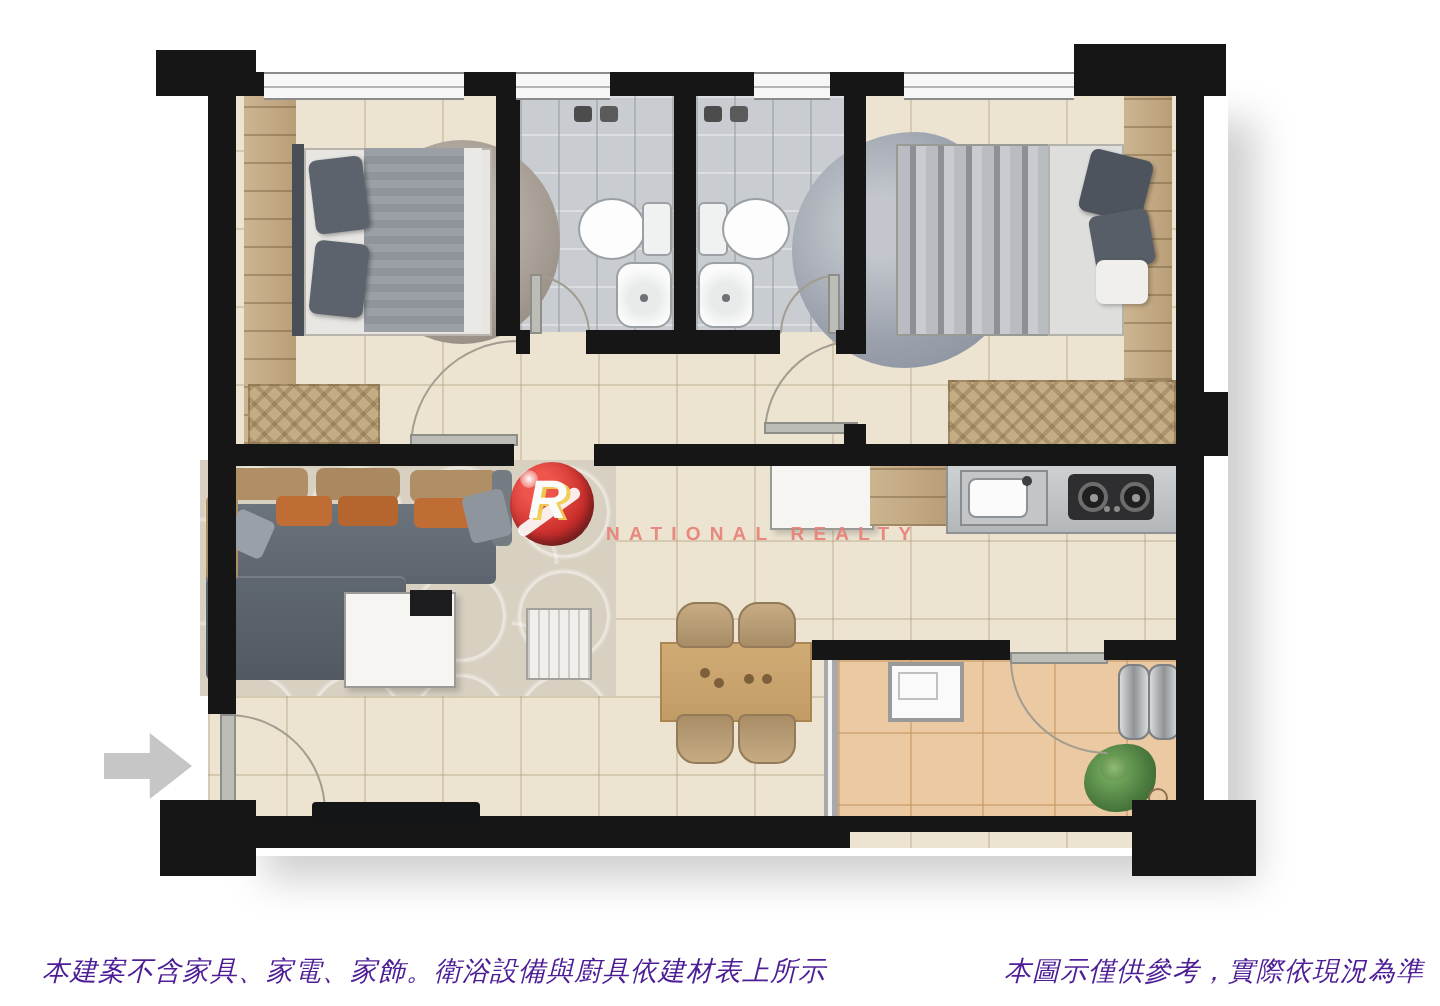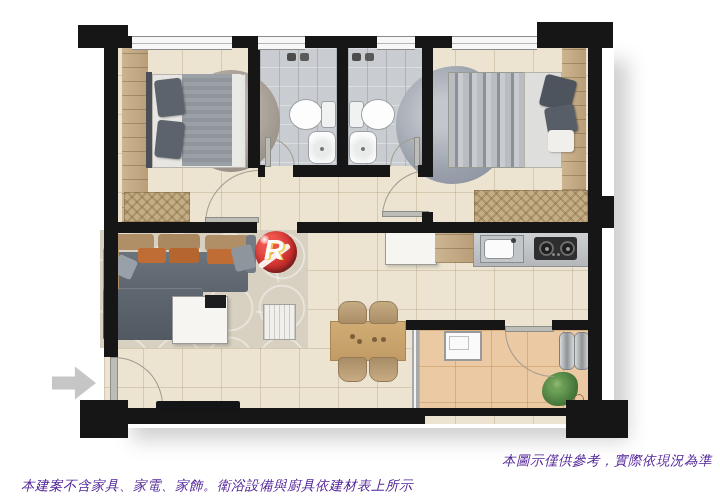--- a/index.html
+++ b/index.html
@@ -200,17 +200,18 @@
   <div class="abs wall" style="left:104px;top:222px;width:153px;height:11px;"></div>
   <div class="abs wall" style="left:297px;top:222px;width:295px;height:11px;"></div>
   <div class="abs wall" style="left:406px;top:320px;width:99px;height:10px;"></div>
   <div class="abs wall" style="left:552px;top:320px;width:40px;height:10px;"></div>
 
   <div class="abs wm-logo" style="left:255px;top:231px;">
     <div class="gleam"></div>
     <div class="swoosh"></div>
     <span class="r">R</span>
   </div>
+  <div class="abs wm-sub" style="left:303px;top:262px;">NATIONAL REALTY</div>
 
   <div class="abs caption" style="left:21px;top:477px;">本建案不含家具、家電、家飾。衛浴設備與廚具依建材表上所示</div>
-  <div class="abs caption" style="left:502px;top:452px;">本圖示僅供參考，實際依現況為準</div>
+  <div class="abs caption" style="left:502px;top:477px;">本圖示僅供參考，實際依現況為準</div>
 
 </div>
 
 </body></html>

